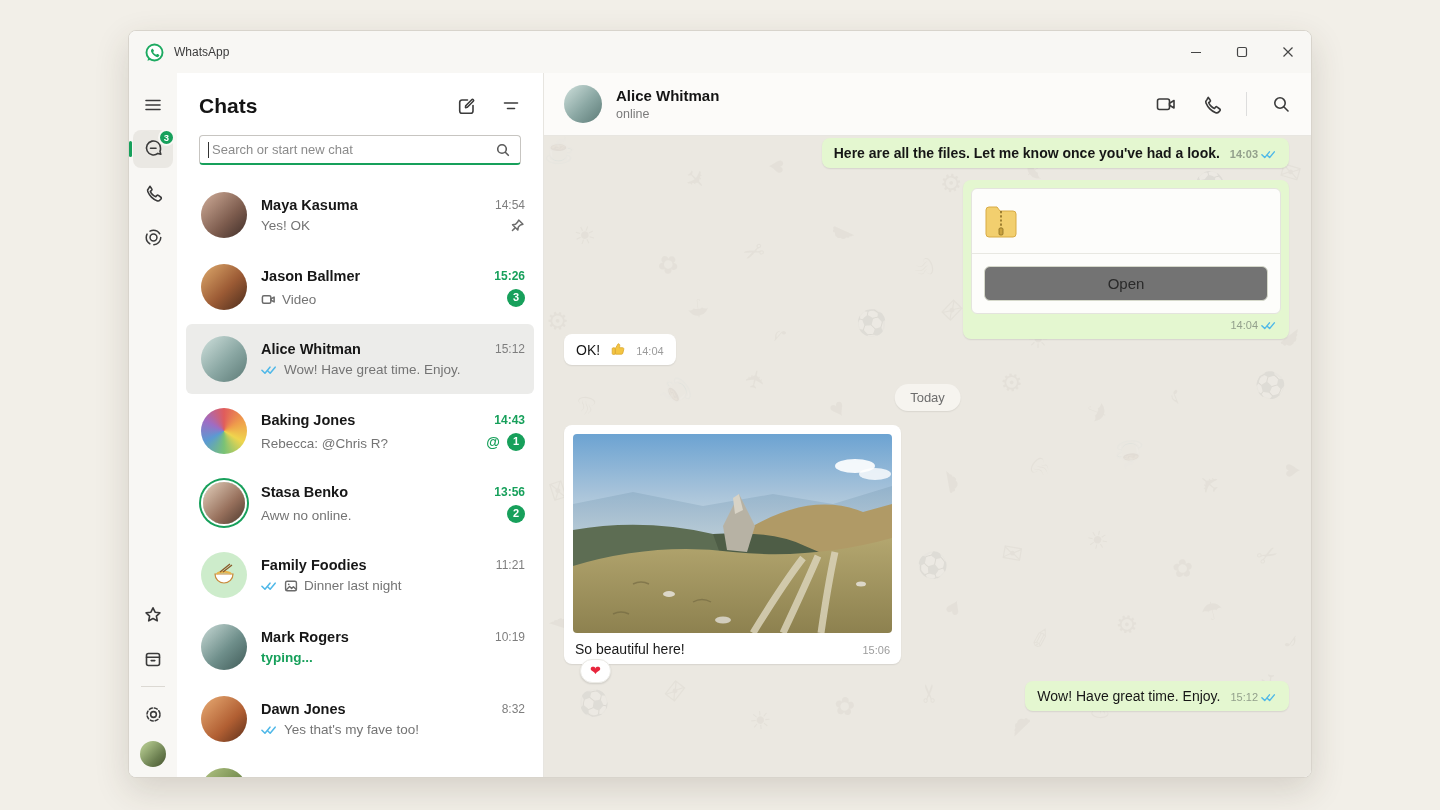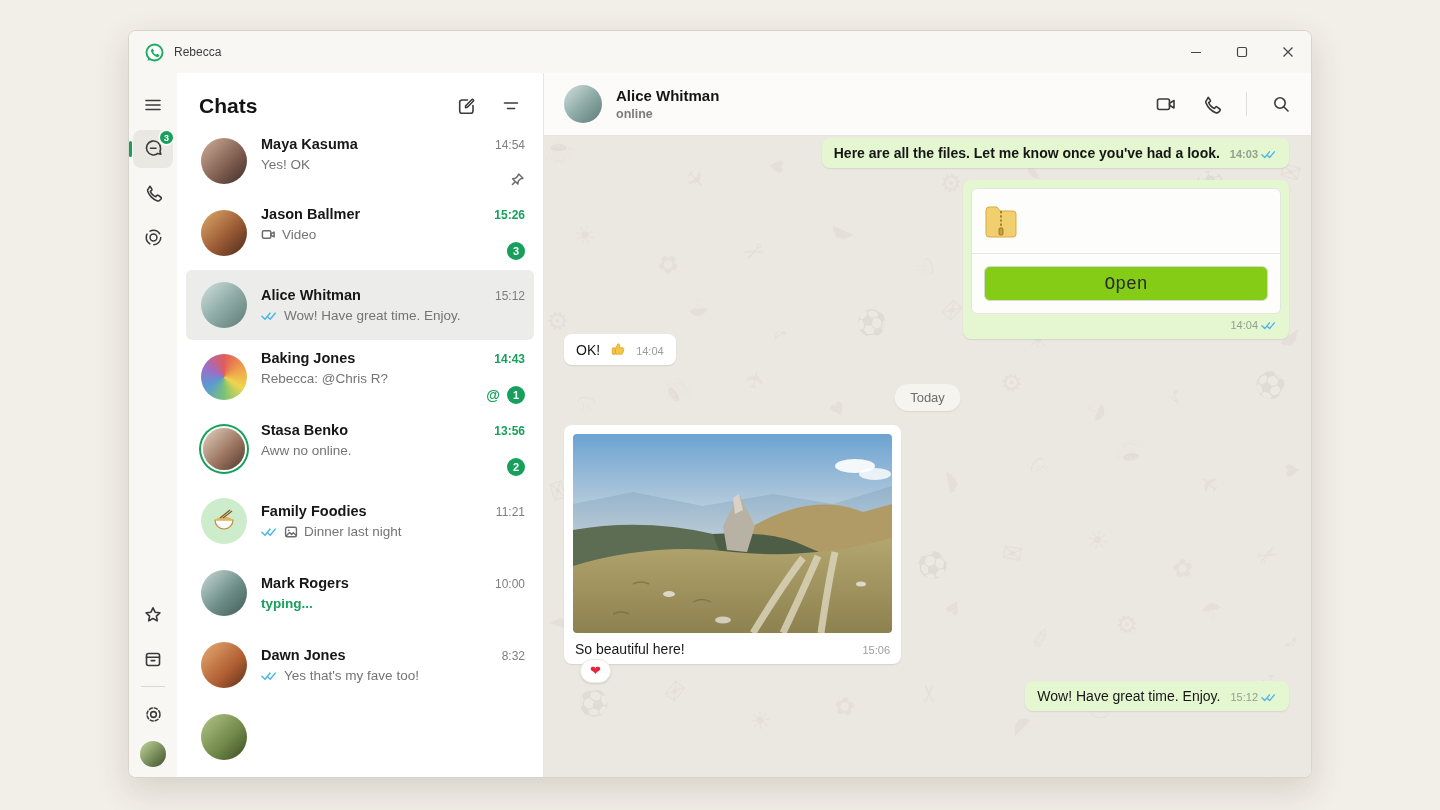--- a/index.html
+++ b/index.html
@@ -55,25 +55,25 @@
   .search-caret { position:absolute; left:9px; top:7px; width:1px; height:16px; background:#333; }
   .search-glass { position:absolute; right:10px; top:7px; color:#5a5a5a; }
 
   .cl-items { flex:1; overflow:hidden; }
   .cl-item { height:72px; display:flex; align-items:center; padding:0 18px 0 24px; position:relative; }
   .cl-item.selected::before { content:""; position:absolute; inset:1px 9px; background:#ececе9; background:#ececea; border-radius:6px; }
   .cl-item > * { position:relative; }
   .avatar { width:46px; height:46px; border-radius:50%; flex:0 0 46px; display:grid; place-items:center; }
   .avatar.ring { box-shadow:0 0 0 2px #fff, 0 0 0 4px #17a05b; width:42px; height:42px; flex-basis:42px; margin:0 2px; }
   .cl-text { flex:1; min-width:0; margin-left:14px; }
-  .cl-row1 { display:flex; align-items:flex-end; }
+  .cl-row1 { display:flex; align-items:center; }
   .cl-name { font-size:14.5px; font-weight:bold; color:#171717; white-space:nowrap; overflow:hidden; }
   .cl-time { margin-left:auto; font-size:12px; color:#7e7e7e; padding-left:8px; }
   .cl-time.unread { color:#17a05b; font-weight:bold; }
-  .cl-row2 { display:flex; align-items:flex-start; margin-top:5px;flex-direction:column; }
+  .cl-row2 { display:flex; align-items:flex-end; margin-top:5px; }
   .cl-preview { font-size:13.5px; color:#747474; white-space:nowrap; overflow:hidden; display:flex; align-items:center; gap:6px; }
   .cl-preview.typing { color:#17a05b; font-weight:bold; }
   .cl-meta { margin-left:auto; display:flex; align-items:center; gap:7px; padding-left:8px; }
   .unread-badge { min-width:18px; height:18px; padding:0 4px; border-radius:9px; background:#17a05b; color:#fff; font-size:11px; font-weight:bold; display:grid; place-items:center; line-height:1; }
   .mention { color:#17a05b; font-size:14px; font-weight:bold; }
   .ticks { color:#4fb8e8; flex:0 0 auto; }
   .pin-icon { color:#6d6d6d; }
 
   
   .av-maya   { background:linear-gradient(135deg,#c4a18e 10%,#7d5c4e 60%,#3e2d28); }
@@ -85,21 +85,21 @@
   .av-mark   { background:linear-gradient(135deg,#b9cdc9 10%,#6f8f8b 55%,#3f5a57); }
   .av-dawn   { background:linear-gradient(135deg,#e0a06a 10%,#b15f33 60%,#5c2f1a); }
   .av-ziggy  { background:linear-gradient(135deg,#a9bc7d 10%,#6e8648 60%,#3a4a23); }
 
   
   .chatpane { flex:1; min-width:0; display:flex; flex-direction:column; }
   .cp-header { flex:0 0 63px; background:#fcfbf9; border-bottom:1px solid #e8e6e1; display:flex; align-items:center; padding:0 20px; }
   .cp-avatar { width:38px; height:38px; flex:0 0 38px; }
   .cp-names { margin-left:14px; }
   .cp-name { font-size:15px; font-weight:bold; color:#141414; }
-  .cp-status { font-size:12.5px; color:#7b7b7b; margin-top:3px;font-weight:bold; }
+  .cp-status { font-size:12.5px; color:#7b7b7b; margin-top:3px; }
   .cp-actions { margin-left:auto; display:flex; align-items:center; gap:24px; color:#3b3b3b; }
   .v-divider { width:1px; height:24px; background:#ddd; }
 
   .cp-body { flex:1; position:relative; background:#ebe8e1; overflow:hidden; }
   .doodle-layer { position:absolute; inset:0; pointer-events:none; }
   .doodle-layer span { position:absolute; font-size:25px; color:#8f8678; opacity:.07; }
 
   .msg { position:absolute; border-radius:8px; box-shadow:0 1px 1.5px rgba(0,0,0,.09); font-size:14px; color:#161616; }
   .msg.out { background:#e4f7d0; }
   .msg.in  { background:#fff; }
@@ -107,21 +107,21 @@
   .msg-time { font-size:11px; color:#93a08c; white-space:nowrap; display:flex; align-items:center; gap:3px; line-height:1; padding-bottom:1px; }
   .msg.in .msg-time { color:#9c9c9c; }
 
   
   .file-bubble { width:326px; padding:8px 8px 6px; }
   .file-card { background:#fdfdfb; border:1px solid #e4e4de; border-radius:6px; overflow:hidden; }
   .file-head { display:flex; align-items:center; padding:12px; gap:12px; }
   .file-name { font-size:14.5px; color:#191919; }
   .file-meta { font-size:12.5px; color:#8c8c8c; margin-top:4px; }
   .file-actions { display:flex; gap:10px; padding:12px; border-top:1px solid #e8e8e2; }
-  .file-btn { flex:1; height:35px; background:#84cc16; border:1px solid #d6d9cb; border-radius:6px; font-size:18px; color:#2a2a2a; display:grid; place-items:center;font-family:Liberation Mono, monospace; }
+  .file-btn { flex:1; height:35px; background:#737373; border:1px solid #d6d9cb; border-radius:6px; font-size:15px; color:#2a2a2a; display:grid; place-items:center; }
   .file-time { display:flex; justify-content:flex-end; padding:6px 4px 2px; }
 
   
   .day-pill { position:absolute; left:50%; transform:translateX(-50%); background:#f6f4ef; border-radius:15px; padding:6px 16px; font-size:13px; color:#6d6d6d; box-shadow:0 1px 1.5px rgba(0,0,0,.08); }
 
   
   .photo-card { width:337px; padding:9px 9px 7px; }
   .photo-frame { width:319px; height:199px; border-radius:4px; overflow:hidden; }
   .photo-caption-row { display:flex; align-items:flex-end; margin-top:8px; padding:0 2px; }
   .photo-caption { font-size:14px; color:#191919; }
@@ -141,21 +141,21 @@
 <div class="window">
 
   <div class="titlebar">
     <span>
       <svg width="21" height="21" viewBox="0 0 22 22">
         <circle cx="11" cy="11" r="8.4" fill="#fff" stroke="#1daa61" stroke-width="2"></circle>
         <path d="M4.6 16.5 L3.6 19.6 L7 18.7 Z" fill="#1daa61"></path>
         <path d="M8.2 7.4c.5-.5 1-.4 1.3.1l.8 1.2c.25.4.15.85-.2 1.2l-.5.5c.3.7.8 1.3 1.4 1.8.5.45 1.1.85 1.8 1.1l.5-.55c.35-.35.8-.4 1.2-.15l1.2.85c.5.35.55.9.1 1.35l-.5.5c-.55.55-1.35.7-2.1.4-1.3-.5-2.5-1.3-3.5-2.3s-1.8-2.2-2.3-3.5c-.3-.75-.15-1.55.4-2.1z" fill="#1daa61"></path>
       </svg>
     </span>
-    <span class="title-text">Rebecca</span>
+    <span class="title-text">WhatsApp</span>
     <div class="win-controls">
       <div class="win-btn">
         <svg width="12" height="12" viewBox="0 0 12 12">
             <line x1="1" y1="6.5" x2="11" y2="6.5" stroke="currentColor" stroke-width="1.2"></line>
           </svg>
       </div>
       <div class="win-btn">
         <svg width="12" height="12" viewBox="0 0 12 12">
             <rect x="1.5" y="1.5" width="9" height="9" rx="1.5" fill="none" stroke="currentColor" stroke-width="1.2"></rect>
           </svg>
@@ -241,20 +241,30 @@
               </svg>
           </span>
           <span>
             <svg class="stroke" width="20" height="20" viewBox="0 0 20 20">
                 <path d="M3.5 7h13M6.5 12.5h7"></path>
               </svg>
           </span>
         </div>
       </div>
 
+      <div class="search-wrap">
+        <input class="search-input" placeholder="Search or start new chat" style="">
+        <span class="search-caret"></span>
+        <span class="search-glass">
+          <svg class="stroke" width="16" height="16" viewBox="0 0 16 16">
+              <circle cx="7" cy="7" r="4.3"></circle>
+              <path d="M10.3 10.3l3 3"></path>
+            </svg>
+        </span>
+      </div>
 
       <div class="cl-items">
 
         <div class="cl-item">
           <div class="avatar av-maya"></div>
           <div class="cl-text">
             <div class="cl-row1">
               <span class="cl-name">Maya Kasuma</span>
               <span class="cl-time">14:54</span>
             </div>
@@ -384,21 +394,21 @@
                 </span>
             </div>
           </div>
         </div>
 
         <div class="cl-item">
           <div class="avatar av-mark"></div>
           <div class="cl-text">
             <div class="cl-row1">
               <span class="cl-name">Mark Rogers</span>
-              <span class="cl-time">10:00</span>
+              <span class="cl-time">10:19</span>
             </div>
             <div class="cl-row2">
               <span class="cl-preview typing">typing...</span>
             </div>
           </div>
         </div>
 
         <div class="cl-item">
           <div class="avatar av-dawn"></div>
           <div class="cl-text">

